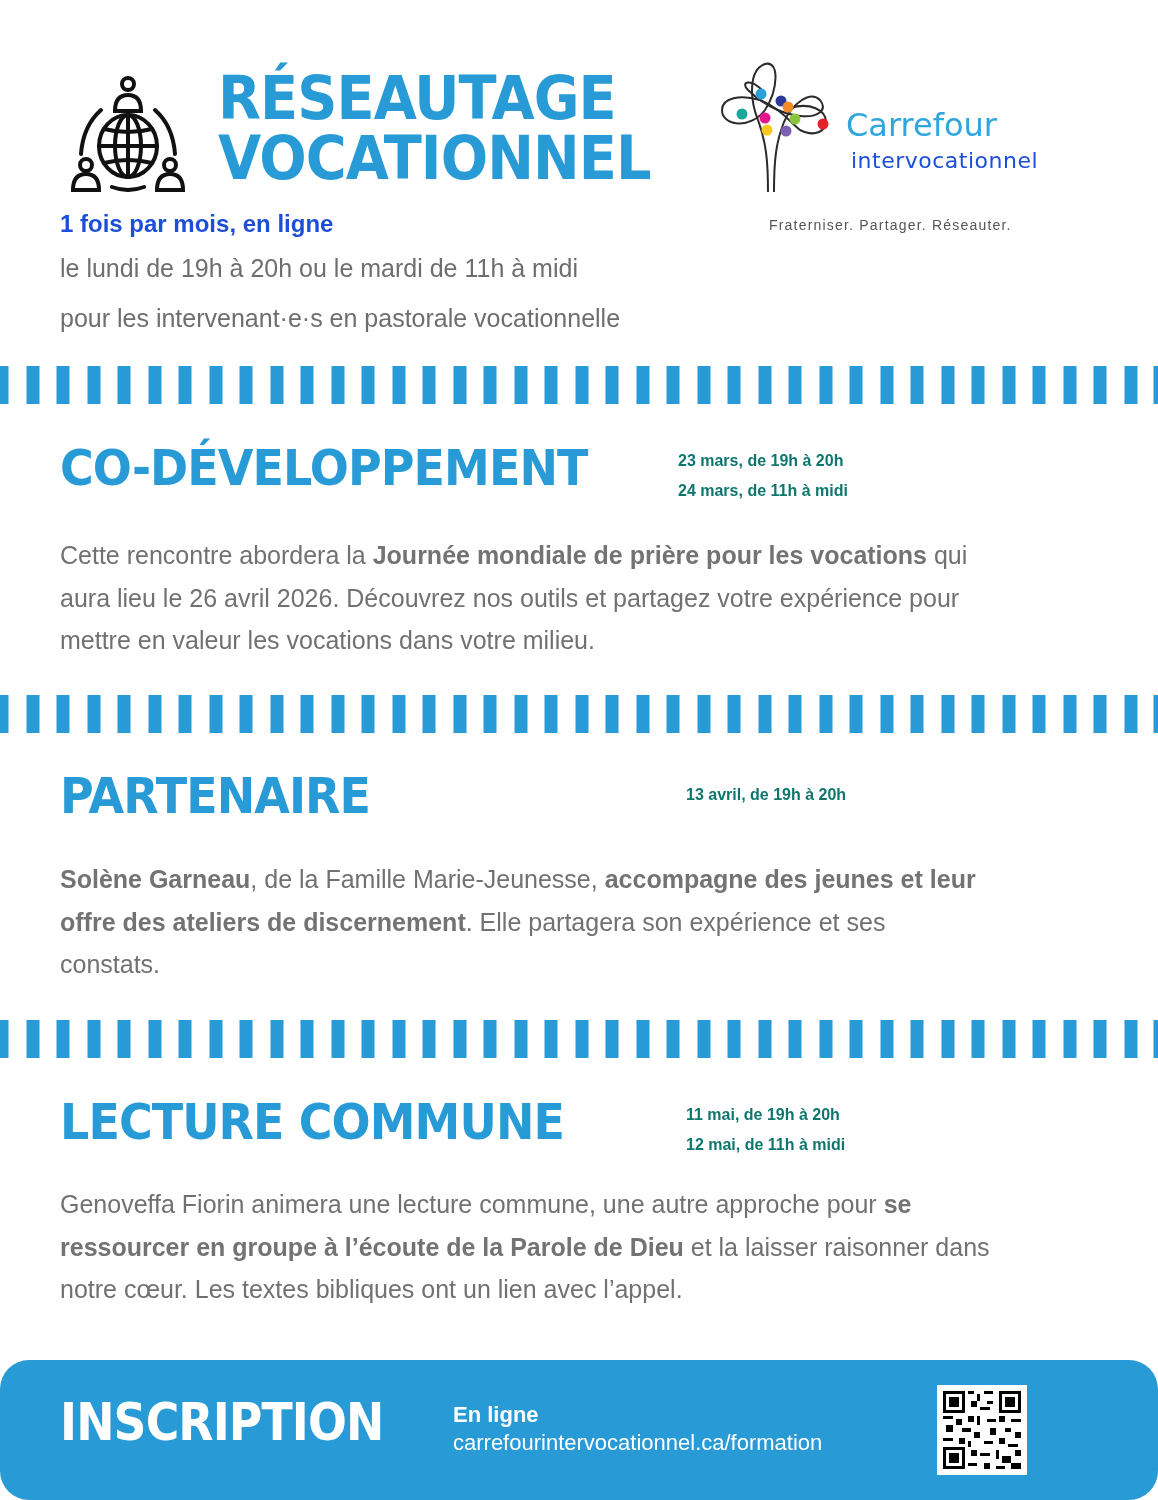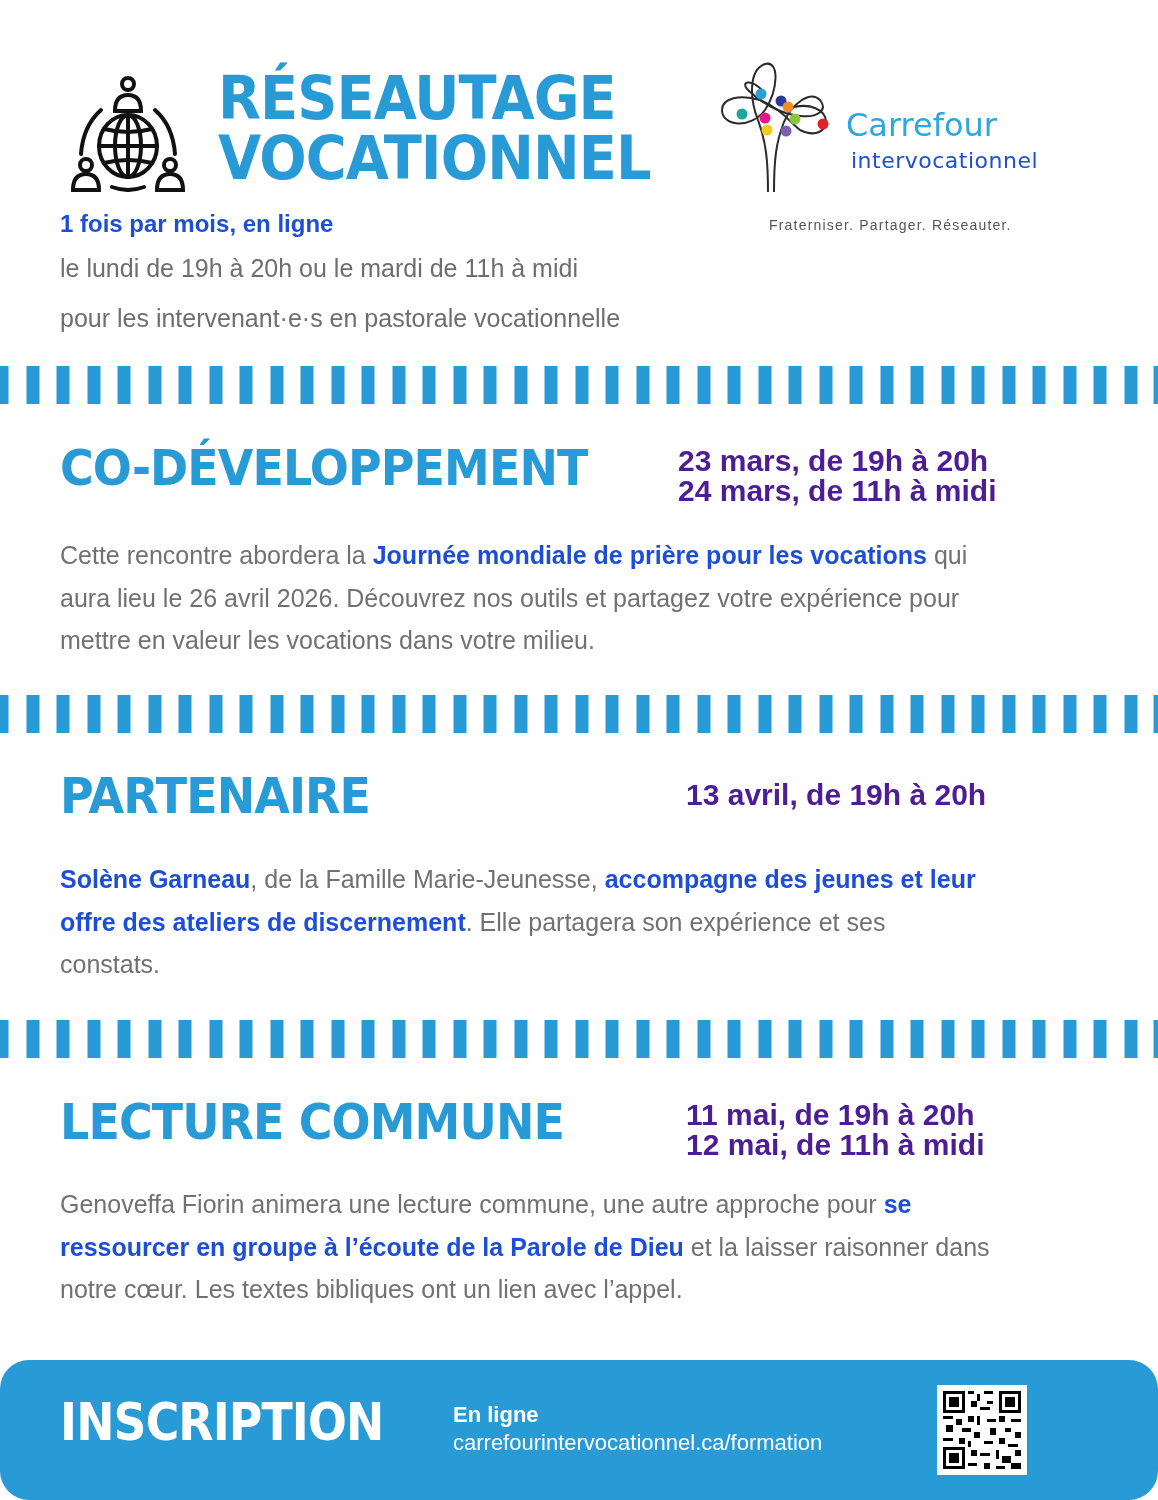--- a/index.html
+++ b/index.html
@@ -16,23 +16,23 @@
   #main-title { left: 218px; top: 68px; font-size: 60px; line-height: 60px; transform: scaleX(0.93); transform-origin: left top; }
   #main-title div { white-space: nowrap; }
   .intro-bold { left: 60px; top: 210px; font-size: 24px; font-weight: bold; color: #1d4ed8; }
   .intro-line { left: 60px; font-size: 25px; color: #6e6e6e; }
   .stripes {
     position: absolute; left: 0; width: 1158px; height: 38px;
     background: repeating-linear-gradient(90deg, #289bd6 0px, #289bd6 13px, transparent 13px, transparent 30.5px);
     background-position: -4.5px 0;
   }
   .section-title { font-size: 50px; line-height: 56px; transform: scaleX(0.92); transform-origin: left top; white-space: nowrap; }
-  .dates { font-size: 30px; line-height: 30px; font-weight: bold; color: #4c1d95; }
+  .dates { font-size: 16px; line-height: 30px; font-weight: bold; color: #0f766e; }
   .para { left: 60px; width: 1000px; font-size: 25px; line-height: 42.5px; color: #717171; }
-  .para b { color: #1d4ed8; }
+  .para b { color: #737373; }
   .footer { position: absolute; left: 0; top: 1360px; width: 1158px; height: 140px; background: #289bd6; border-radius: 29px; }
   .footer-title { left: 60px; top: 32px; font-size: 52px; color: #ffffff; font-family: "DejaVu Sans", sans-serif; font-weight: bold; transform: scaleX(0.88); transform-origin: left top; letter-spacing: -1px; }
   .footer-label { left: 453px; top: 42px; font-size: 22px; font-weight: bold; color: #ffffff; }
   .footer-url { left: 453px; top: 70px; font-size: 22px; color: #ffffff; }
   .qr { left: 937px; top: 25px; width: 90px; height: 90px; background: #ffffff; }
   .logo-name { left: 846px; top: 106px; font-size: 32px; color: #2ea6de; font-family: "DejaVu Sans", sans-serif; }
   .logo-sub { left: 851px; top: 148px; font-size: 22px; color: #1d4ed8; font-family: "DejaVu Sans", sans-serif; letter-spacing: 0.5px; }
   .tagline { left: 769px; top: 217px; font-size: 14px; color: #555555; letter-spacing: 1.2px; }
 </style>
 </head>

